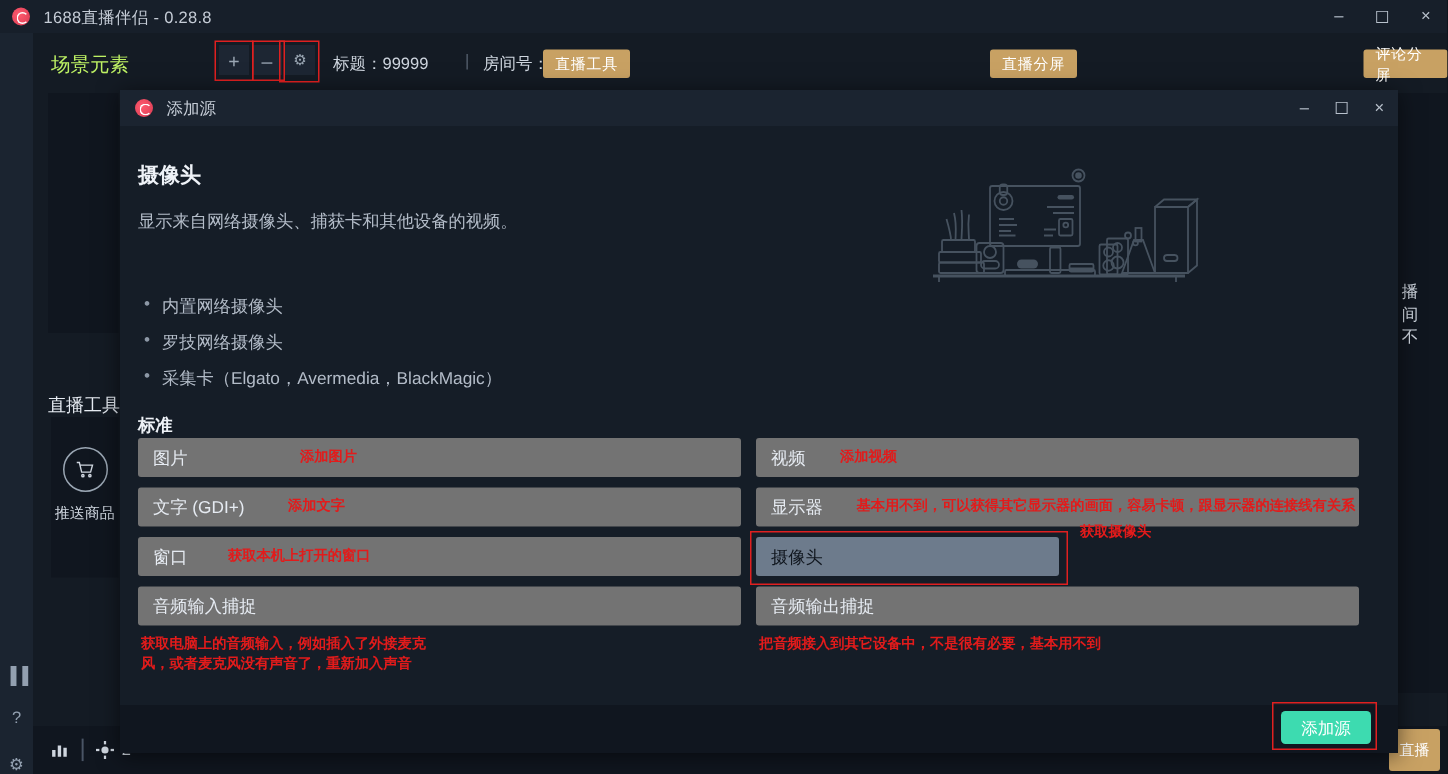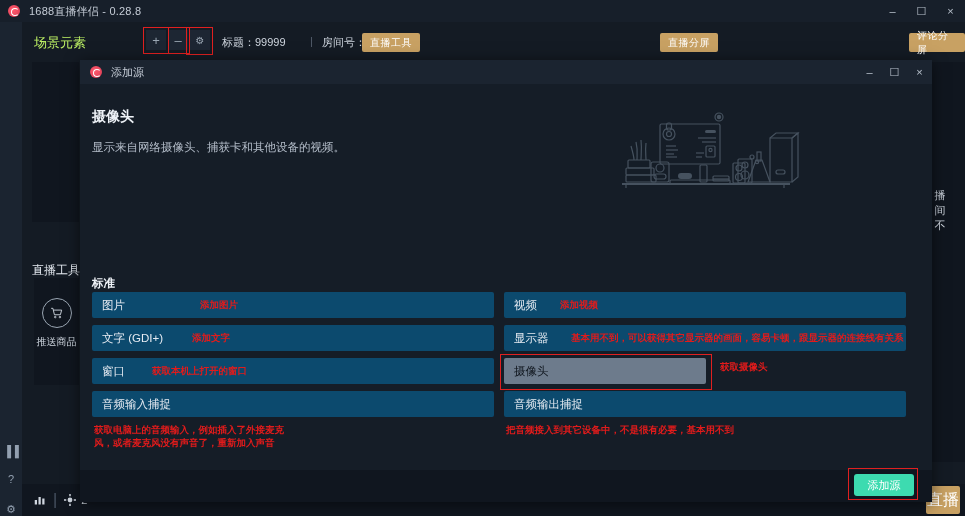--- a/index.html
+++ b/index.html
@@ -54,21 +54,21 @@
   .vtext{position:absolute;left:932px;top:188px;width:16px;font-size:11px;color:#cfd6df;
          line-height:15px;text-align:center;}
 
   
   .statusbar{position:absolute;left:22px;top:484px;width:943px;height:32px;background:#10161f;
              display:flex;align-items:center;}
   .sb-item{display:flex;align-items:center;gap:5px;font-size:11px;color:#cfd6df;}
   .sb-div{color:#4a5565;margin:0 7px;}
 
   .livebtn{position:absolute;left:926px;top:486px;width:34px;height:28px;background:#c8a163;
-           color:#fff;font-size:16px;display:flex;align-items:center;justify-content:center;
+           color:#fff;font-size:10px;display:flex;align-items:center;justify-content:center;
            border-radius:2px;overflow:hidden;}
 
   
   .dlg{position:absolute;left:80px;top:60px;width:852px;height:442px;background:#151d27;
        box-shadow:0 2px 14px rgba(0,0,0,.55);}
   .dlg-tb{height:24px;background:#1b2430;display:flex;align-items:center;}
   .dlg-logo{width:12px;height:12px;border-radius:50%;margin-left:10px;
             background:radial-gradient(circle at 40% 40%,#ff5a6e,#d83a52);position:relative;}
   .dlg-logo:after{content:"";position:absolute;left:3px;top:3px;width:6px;height:6px;
                   border-radius:50%;border:1.5px solid #fff;border-right-color:transparent;}
@@ -82,21 +82,21 @@
   .info h2{margin:0;font-size:14px;color:#eef2f7;font-weight:bold;}
   .info p{margin:14px 0 0 0;font-size:11.5px;color:#b3bcc8;}
   .info ul{margin:42px 0 0 0;padding-left:16px;list-style:none;}
   .info li{font-size:11.5px;color:#b3bcc8;margin-bottom:9px;position:relative;}
   .info li:before{content:"•";position:absolute;left:-12px;color:#8d98a6;}
 
   .illus{position:absolute;left:538px;top:26px;}
 
   .std-hd{position:absolute;left:12px;top:192px;font-size:11.5px;color:#eef2f7;font-weight:bold;}
   .grid{position:absolute;left:12px;top:208px;width:828px;}
-  .cell{position:absolute;height:26px;background:#0c4a6e;border-radius:2px;
+  .cell{position:absolute;height:26px;background:#737373;border-radius:2px;
         display:flex;align-items:center;box-sizing:border-box;}
   .cell.sel{background:#6d7b8c;}
   .cell-lb{font-size:11.5px;color:#e6ebf2;padding-left:10px;white-space:nowrap;}
   .note{position:absolute;font-size:9.5px;color:#e21b1b;font-weight:bold;white-space:nowrap;
         line-height:13px;}
   .note.wrap{white-space:normal;width:190px;}
 
   .dlg-foot{position:absolute;left:0;bottom:0;width:852px;height:32px;background:#10161f;}
   .addbtn{position:absolute;right:18px;bottom:6px;width:60px;height:22px;background:#3ddbb0;
           color:#fff;font-size:11px;border-radius:3px;display:flex;align-items:center;
@@ -188,20 +188,25 @@
         <div class="dlg-btn">☐</div>
         <div class="dlg-btn">×</div>
       </div>
     </div>
 
     <div class="dlg-body">
 
       <div class="info">
         <h2>摄像头</h2>
         <p>显示来自网络摄像头、捕获卡和其他设备的视频。</p>
+        <ul>
+          <li>内置网络摄像头</li>
+          <li>罗技网络摄像头</li>
+          <li>采集卡（Elgato，Avermedia，BlackMagic）</li>
+        </ul>
       </div>
 
       <div class="illus">
         <svg width="205" height="100" viewBox="0 0 205 100" fill="none" stroke="#46525f" stroke-width="1.2">
           <circle cx="101" cy="7" r="4"></circle>
             <circle cx="101" cy="7" r="1.6" fill="#46525f"></circle>
           <rect x="42" y="14" width="60" height="40" rx="1.5"></rect>
           <rect x="87" y="20" width="11" height="3" rx="1.5" fill="#46525f" stroke="none"></rect>
           <line x1="80" y1="28" x2="98" y2="28"></line>
             <line x1="84" y1="32" x2="98" y2="32"></line>
@@ -274,21 +279,21 @@
 
         <div class="cell" style="left:0;top:66px;width:402px">
           <span class="cell-lb">窗口</span>
         </div>
         <div class="note" style="left:60px;top:72px">获取本机上打开的窗口</div>
 
         <div class="cell sel" style="left:412px;top:66px;width:202px">
           <span class="cell-lb" style="color:#0f151d">摄像头</span>
         </div>
         <div class="redbox" style="left:408px;top:62px;width:210px;height:34px"></div>
-        <div class="note" style="left:628px;top:68px">获取摄像头</div>
+        <div class="note" style="left:628px;top:56px">获取摄像头</div>
 
         <div class="cell" style="left:0;top:99px;width:402px">
           <span class="cell-lb">音频输入捕捉</span>
         </div>
         <div class="note wrap" style="left:2px;top:131px;width:200px">获取电脑上的音频输入，例如插入了外接麦克风，或者麦克风没有声音了，重新加入声音</div>
 
         <div class="cell" style="left:412px;top:99px;width:402px">
           <span class="cell-lb">音频输出捕捉</span>
         </div>
         <div class="note" style="left:414px;top:131px">把音频接入到其它设备中，不是很有必要，基本用不到</div>

